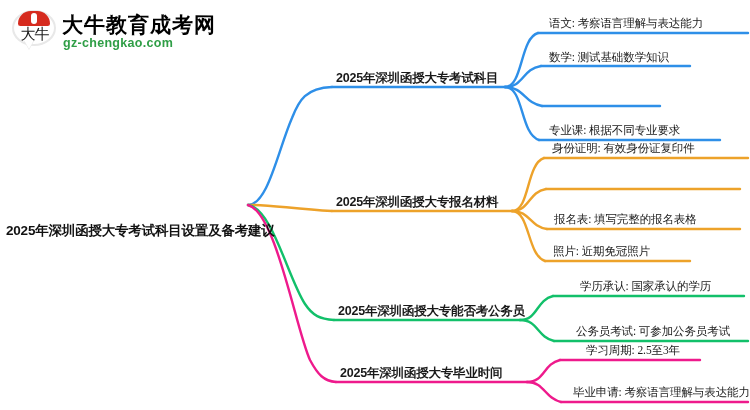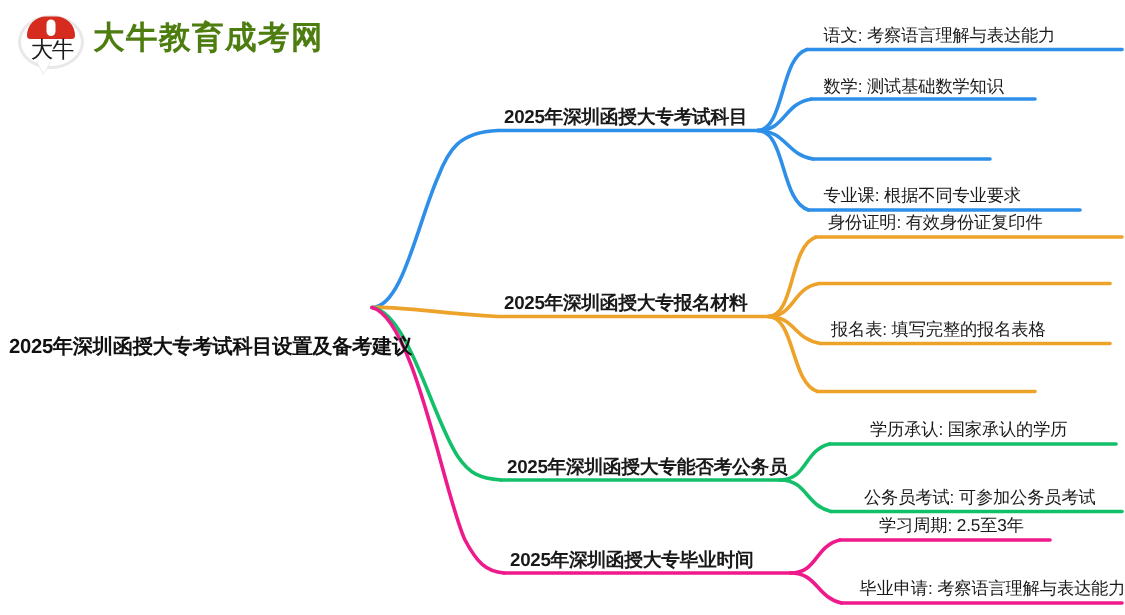--- a/index.html
+++ b/index.html
@@ -36,21 +36,21 @@
     content:"";position:absolute;left:13px;top:2px;width:6px;height:11px;
     background:#ffffff;border-radius:3px;
   }
   .logo-cn{
     position:absolute;left:6px;top:12px;width:33px;height:24px;
     color:#1a1a1a;font-size:15px;line-height:24px;text-align:center;
     font-weight:normal;letter-spacing:-1px;
   }
   .logo-title{
     position:absolute;left:50px;top:3px;
-    font-size:21px;font-weight:bold;color:#4d7c0f;letter-spacing:1px;
+    font-size:21px;font-weight:bold;color:#000000;letter-spacing:1px;
     white-space:nowrap;
   }
   .logo-sub{
     position:absolute;left:51px;top:28px;
     font-size:12.5px;font-weight:bold;color:#2f9e46;letter-spacing:.3px;
     white-space:nowrap;
   }
 
   
   #wires{position:absolute;left:0;top:0;width:750px;height:410px;}
@@ -59,36 +59,37 @@
   .node{
     position:absolute;white-space:nowrap;color:#1c1c1c;
   }
   .root-node{
     font-size:13.5px;font-weight:600;color:#111111;letter-spacing:-.2px;
   }
   .branch-node{
     font-size:12.5px;font-weight:600;color:#1a1a1a;letter-spacing:-.2px;
   }
   .leaf-node{
-    font-size:11.5px;font-weight:500;color:#1a1a1a;letter-spacing:-.1px;
+    font-size:11.5px;font-weight:500;color:#1a1a1a;letter-spacing:-.1px;font-family:Liberation Serif, serif;
   }
 </style>
 </head>
 <body>
 
 <div id="stage">
 
   <div id="logo">
     <div class="logo-mark">
       <div class="bubble"></div>
       <div class="bubble-tail"></div>
       <div class="cap"></div>
       <div class="logo-cn">大牛</div>
     </div>
     <div class="logo-title">大牛教育成考网</div>
+    <div class="logo-sub">gz-chengkao.com</div>
   </div>
 
   <svg id="wires" viewBox="0 0 750 410">
 
     <g fill="none" stroke="#2e8fe8" stroke-width="2.4" stroke-linecap="round">
       <path d="M248,205 C268,205 278,150 292,118 C299,100 306,88 332,87"></path>
       <path d="M332,87 L505,87"></path>
       <path d="M505,87 C523,87 520,38 538,33"></path>
       <path d="M538,33 L748,33"></path>
       <path d="M505,87 C524,87 522,69 541,66"></path>
@@ -137,20 +138,21 @@
   <div class="node branch-node" style="left:336px;top:194px;">2025年深圳函授大专报名材料</div>
   <div class="node branch-node" style="left:338px;top:303px;text-align:center;">2025年深圳函授大专能否考公务员</div>
   <div class="node branch-node" style="left:340px;top:365px;">2025年深圳函授大专毕业时间</div>
 
   <div class="node leaf-node" style="left:549px;top:16px;">语文: 考察语言理解与表达能力</div>
   <div class="node leaf-node" style="left:549px;top:50px;">数学: 测试基础数学知识</div>
   <div class="node leaf-node" style="left:549px;top:123px;">专业课: 根据不同专业要求</div>
 
   <div class="node leaf-node" style="left:552px;top:141px;">身份证明: 有效身份证复印件</div>
   <div class="node leaf-node" style="left:554px;top:212px;">报名表: 填写完整的报名表格</div>
+  <div class="node leaf-node" style="left:553px;top:244px;">照片: 近期免冠照片</div>
 
   <div class="node leaf-node" style="left:580px;top:279px;">学历承认: 国家承认的学历</div>
   <div class="node leaf-node" style="left:576px;top:324px;">公务员考试: 可参加公务员考试</div>
 
   <div class="node leaf-node" style="left:586px;top:343px;">学习周期: 2.5至3年</div>
   <div class="node leaf-node" style="left:573px;top:385px;">毕业申请: 考察语言理解与表达能力</div>
 
 </div>
 
 </body></html>

